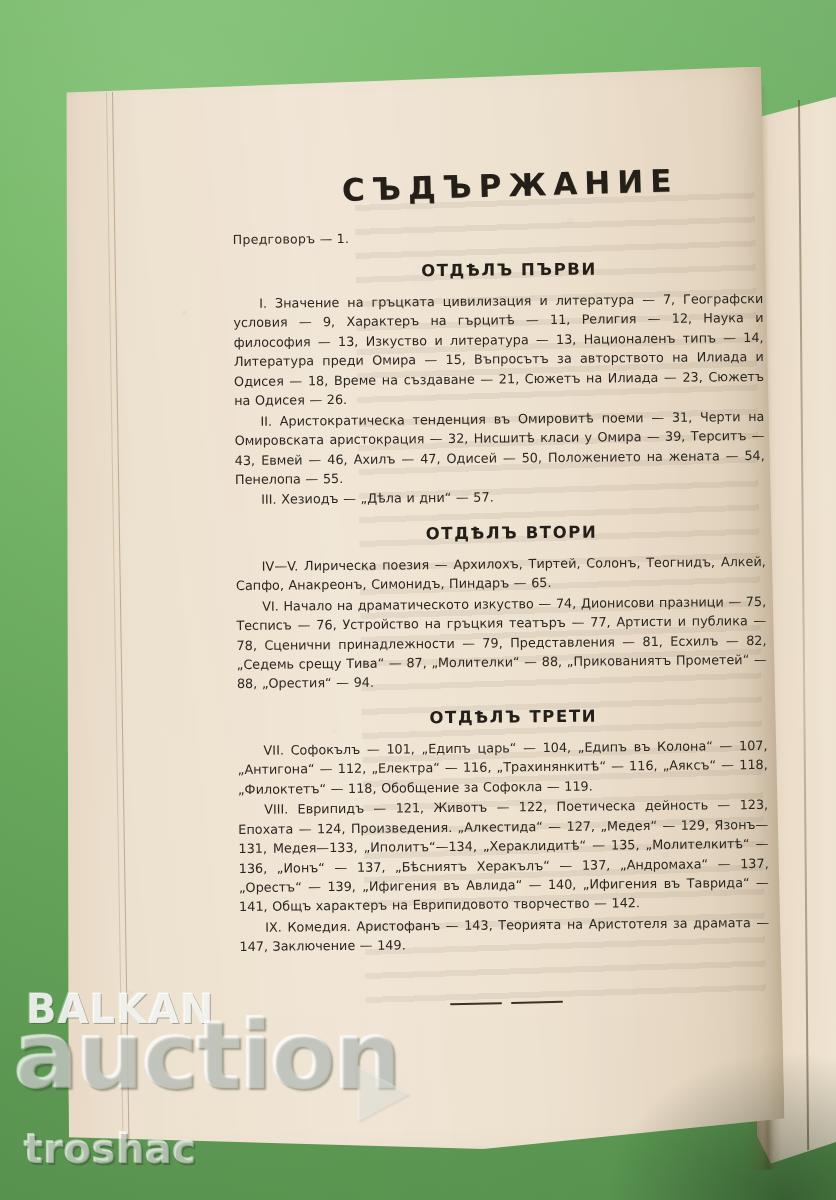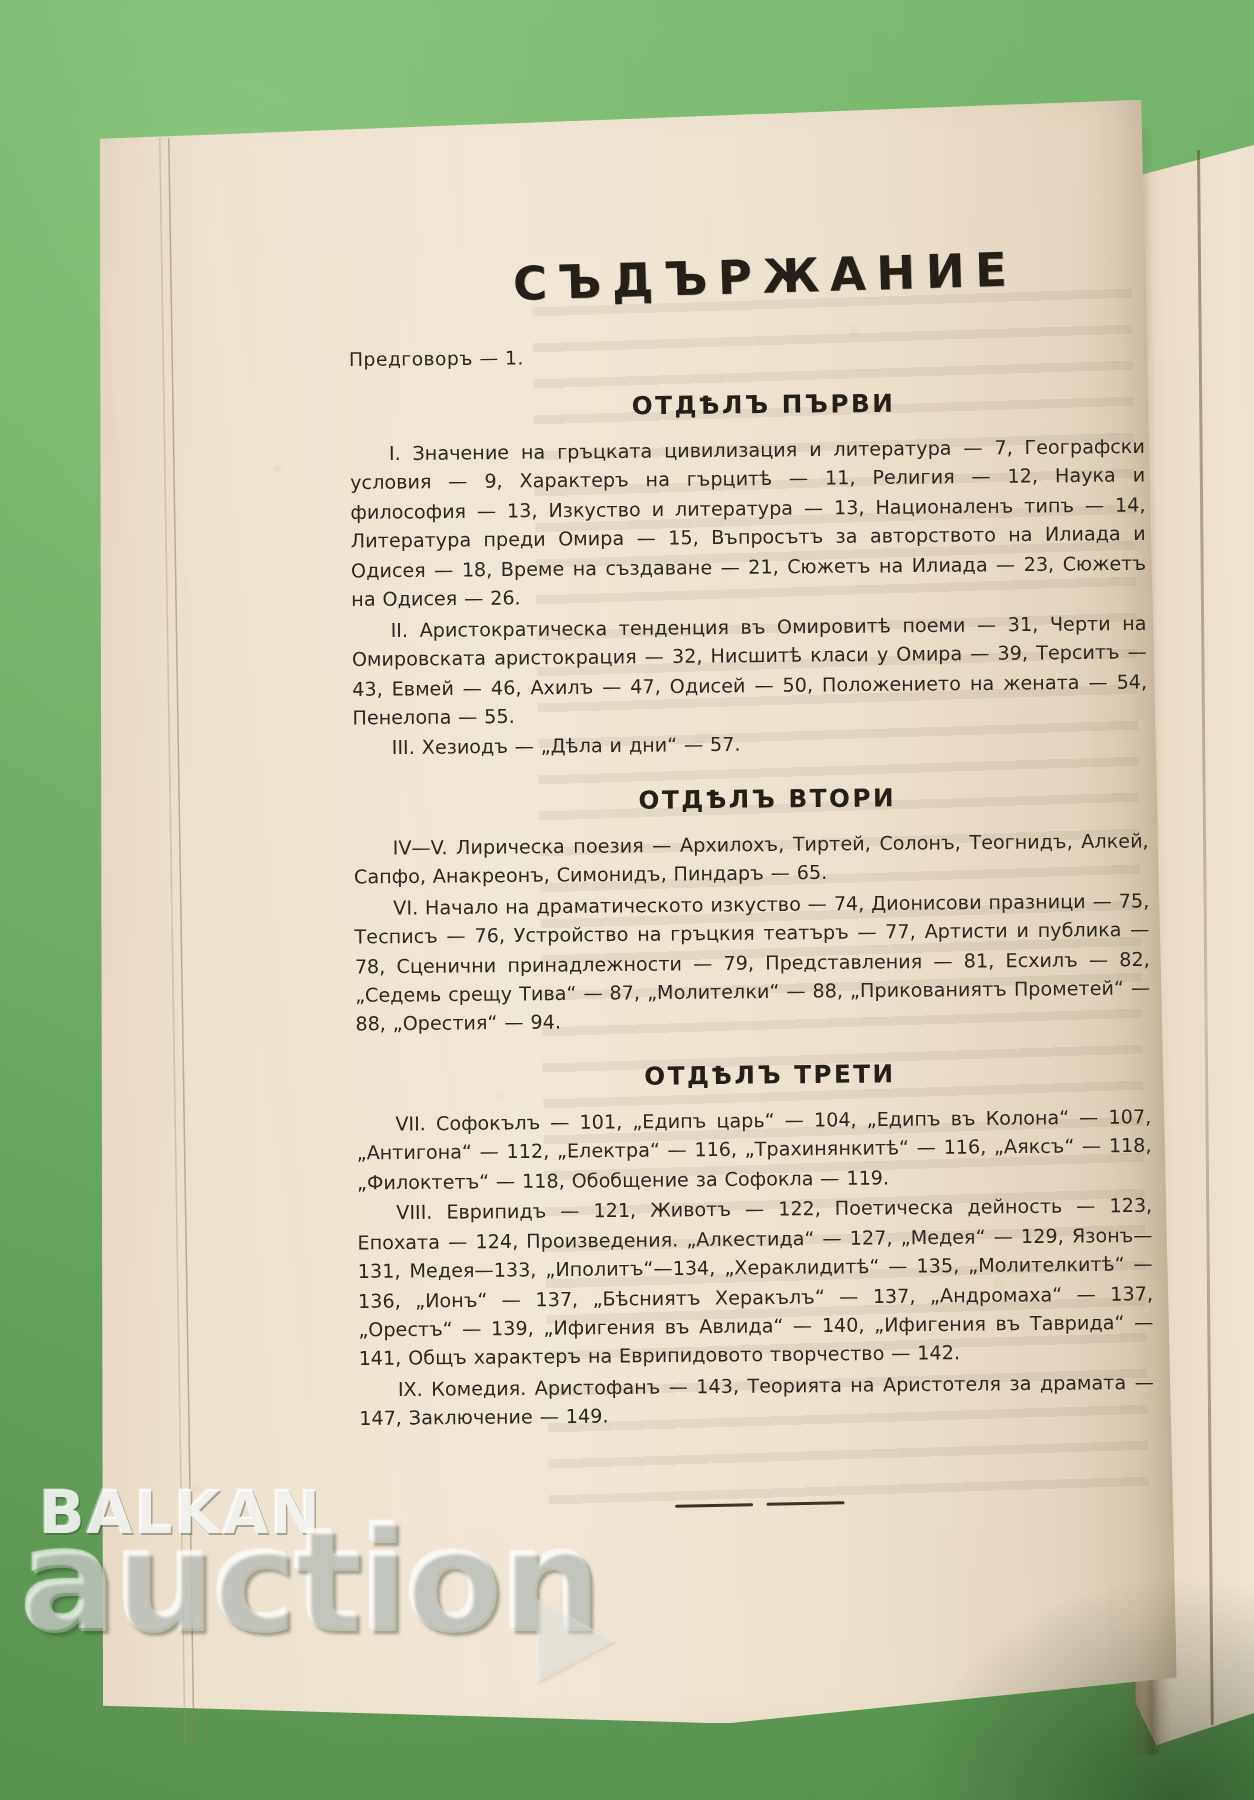--- a/index.html
+++ b/index.html
@@ -370,17 +370,18 @@
       <span class="a"></span>
       <span class="b"></span>
     </div>
 
   </div>
 
   <div class="watermark">
     <div class="wm-balkan">BALKAN</div>
     <div class="wm-auction">auction</div>
     <div class="wm-arrow"></div>
+    <div class="wm-troshac">troshac</div>
   </div>
 
   <div class="corner-shadow"></div>
 
 </div>
 
 </body></html>

